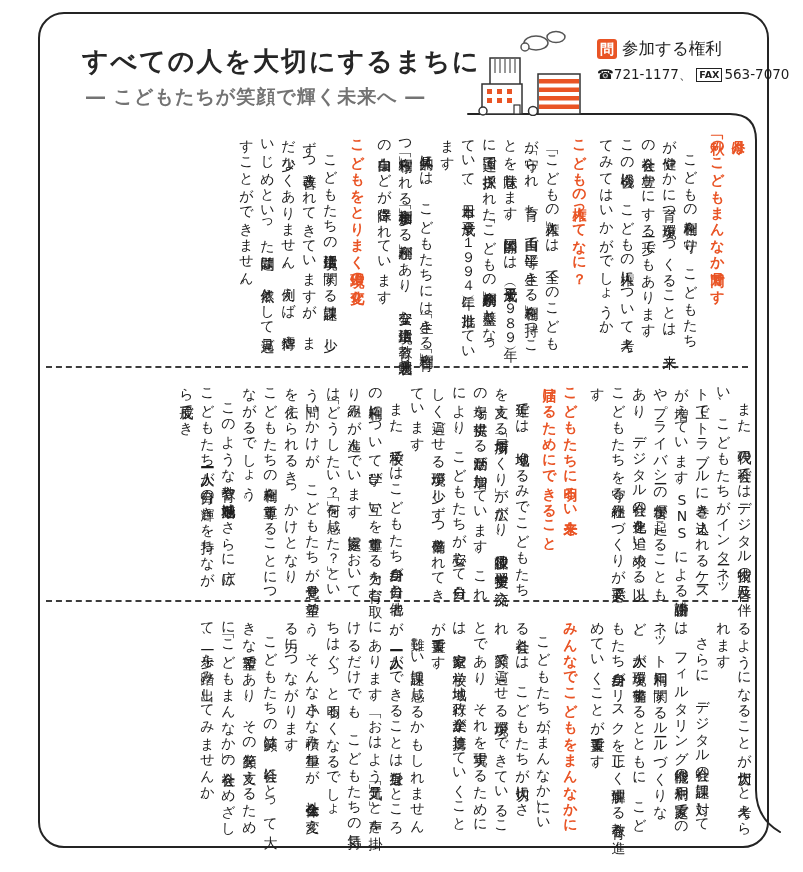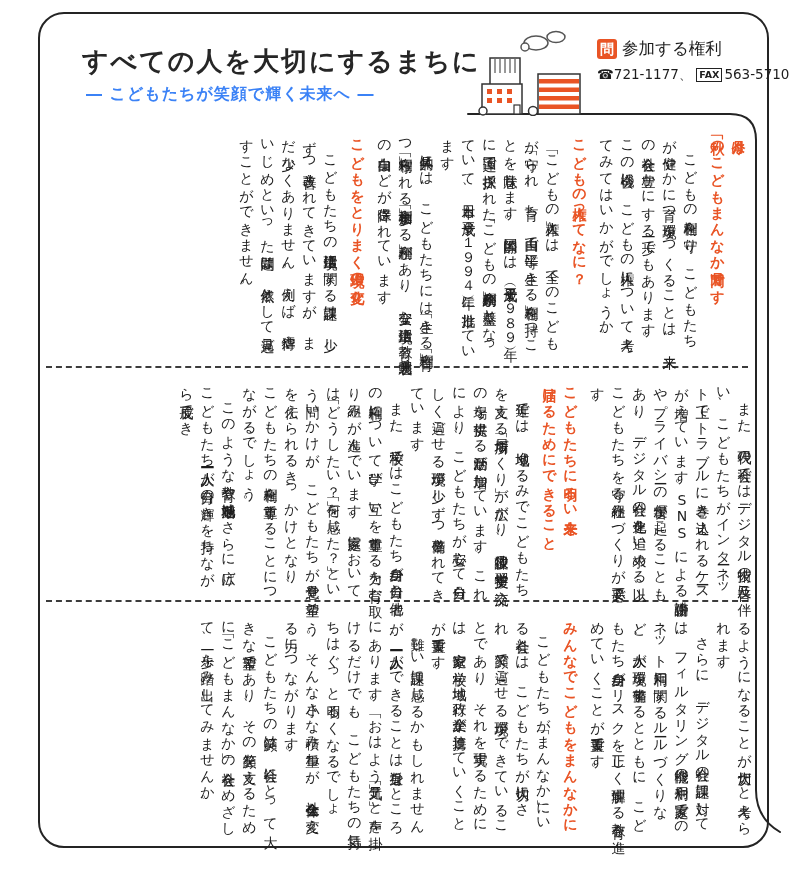--- a/index.html
+++ b/index.html
@@ -10,22 +10,22 @@
   }
   .frame {
     position:absolute; left:38px; top:12px; width:727px; height:832px;
     border:2px solid #242424; border-radius:26px;
   }
   .page-title {
     position:absolute; left:82px; top:44px; font-size:26px; font-weight:700;
     letter-spacing:2px; color:#262626; white-space:nowrap;
   }
   .page-subtitle {
-    position:absolute; left:86px; top:84px; font-size:16px; font-weight:700;
-    letter-spacing:1px; color:#3b82f6; white-space:nowrap;
+    position:absolute; left:86px; top:84px; font-size:19px; font-weight:700;
+    letter-spacing:1px; color:#737373; white-space:nowrap;
   }
   .bldg { position:absolute; left:478px; top:28px; }
   .contact { position:absolute; left:597px; top:36px; font-size:13.5px; line-height:1.55; color:#1d1d1d; }
   .contact-line1 { display:flex; align-items:center; gap:5px; font-size:16.5px; font-weight:500; }
   .badge {
     display:inline-block; width:20px; height:20px; background:var(--accent);
     color:#fff; font-size:14px; font-weight:700; text-align:center; line-height:20px;
     border-radius:3px; flex:0 0 auto;
   }
   .contact-line2, .contact-line3 { margin-top:2px; letter-spacing:0; }
@@ -98,21 +98,21 @@
     </g>
     <rect x="36" y="77" width="6" height="9" fill="#ffffff" stroke="#333333" stroke-width="1.2"></rect>
   </svg>
 
   <div class="contact">
     <div class="contact-line1">
       <span class="badge">問</span>
       <span>参加する権利</span>
     </div>
     <div class="contact-line3">
-      <span>☎</span><span>721-1177、</span><span class="fax-box">FAX</span><span>563-5710</span>
+      <span>☎</span><span>721-1177、</span><span class="fax-box">FAX</span><span>563-7070</span>
     </div>
   </div>
 
   <div class="sep sep1"></div>
   <div class="sep sep2"></div>
 
   <div class="vband vband1">
       <div class="vheading">今月は
 「秋のこどもまんなか月間」です</div>
       <div class="vbody">　こどもの権利を守り、こどもたちが健やかに育つ環境をつくることは、未来の社会を豊かにする一歩でもあります。この機会に、こどもの人権について考えてみてはいかがでしょうか。</div>

